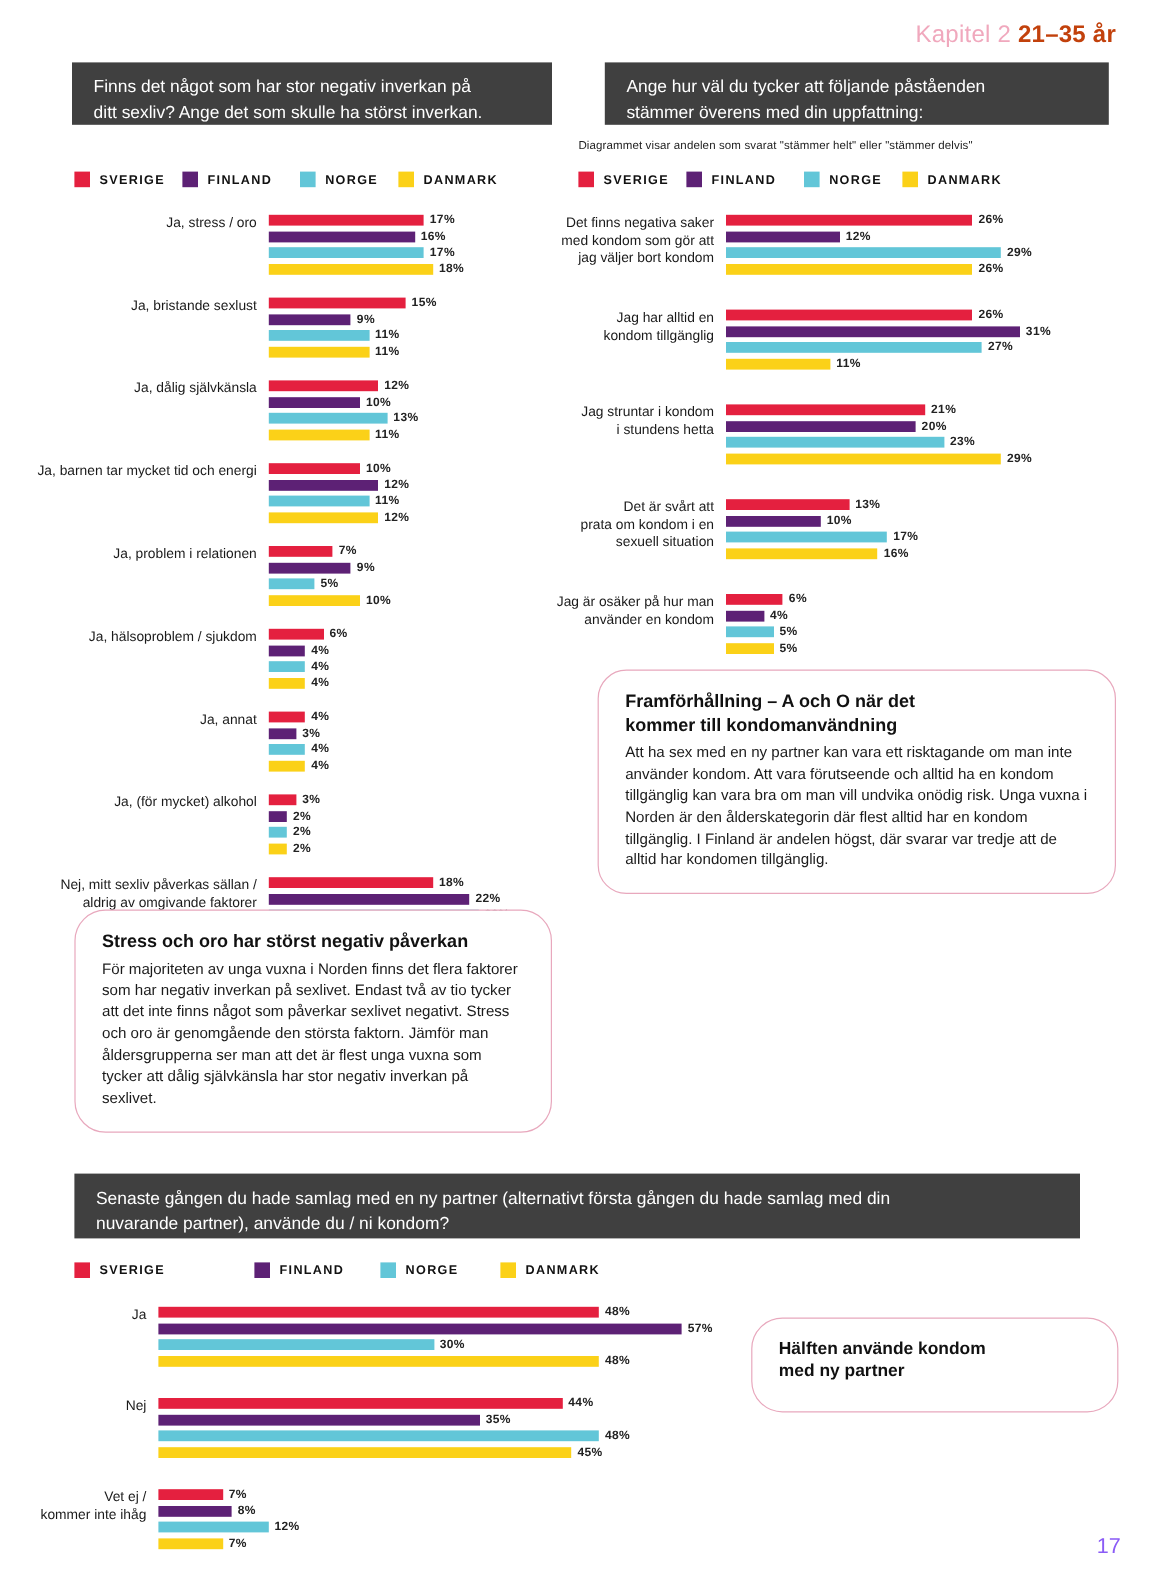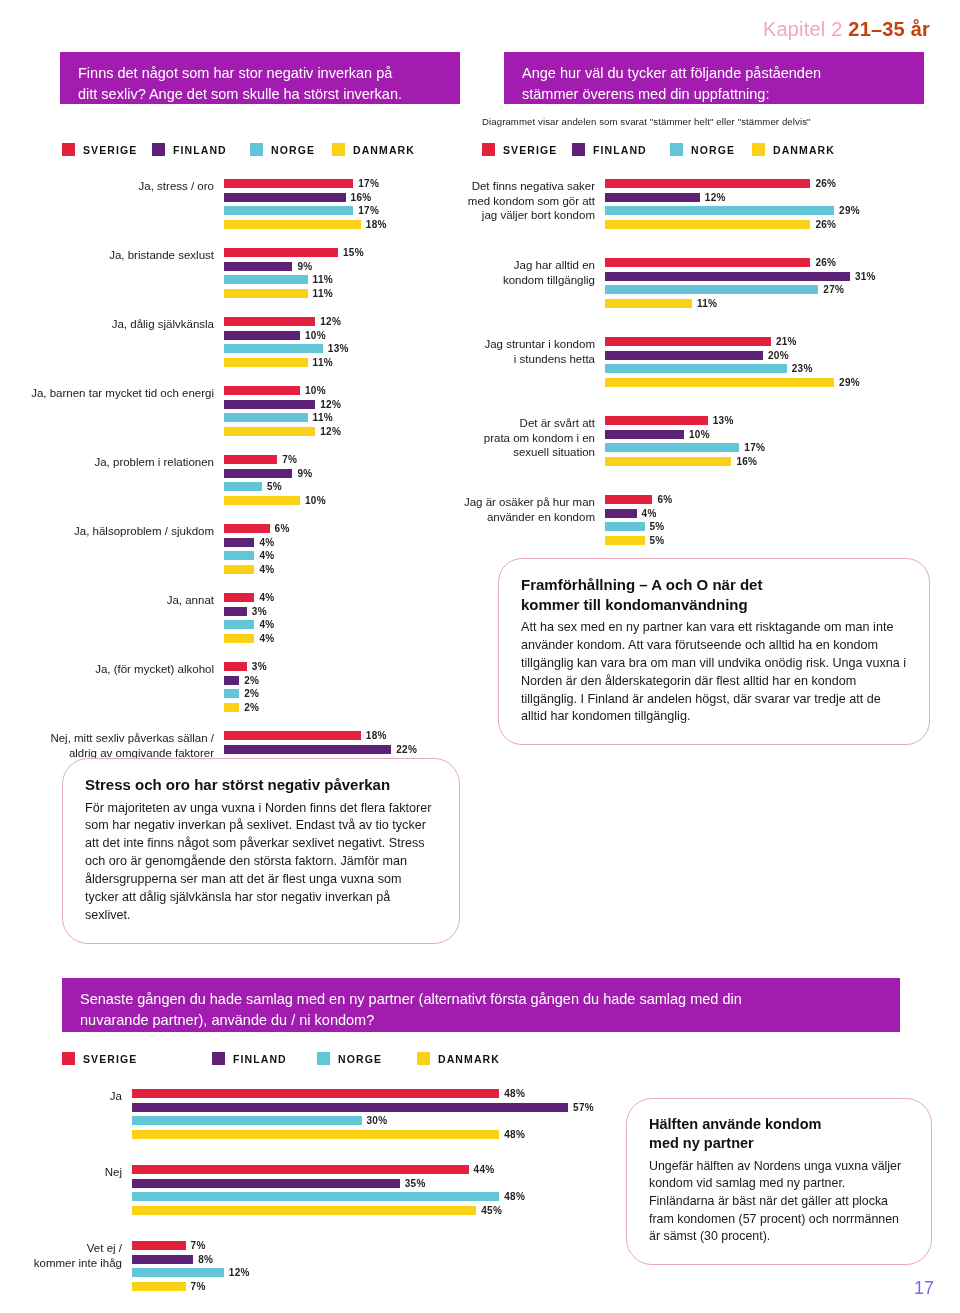--- a/index.html
+++ b/index.html
@@ -17,21 +17,21 @@
   .chapter-head {
     position:absolute; top:18px; right:30px;
     font-size:20px; letter-spacing:.2px;
     white-space:nowrap;
   }
   .chapter-head .ch-light { color:#f0a8bd; font-weight:400; }
   .chapter-head .ch-bold  { color:#c2410c; font-weight:700; }
 
   
   .qbanner {
-    background:#a21caf; color:#ffffff;
+    background:#404040; color:#ffffff;
     font-size:14.5px; line-height:1.48;
     padding:11px 16px 12px 18px;
   }
   .qbanner .ql { display:block; }
 
   
   .legend { display:flex; align-items:center; }
   .legend .lg-item { display:flex; align-items:center; }
   .legend .sw { width:13px; height:13px; display:inline-block; }
   .legend .lbl {
@@ -639,16 +639,15 @@
         </div>
       </div>
     </div>
   </div>
 
 <div class="callout" id="callout-3">
   <h3>
     <span>Hälften använde kondom</span><br>
     <span>med ny partner</span>
   </h3>
-  <p>Ungefär hälften av Nordens unga vuxna väljer kondom vid samlag med ny partner. Finländarna är bäst när det gäller att plocka fram kondomen (57 procent) och norrmännen är sämst (30 procent).</p>
 </div>
 
 <div id="page-no">17</div>
 
 </body></html>

